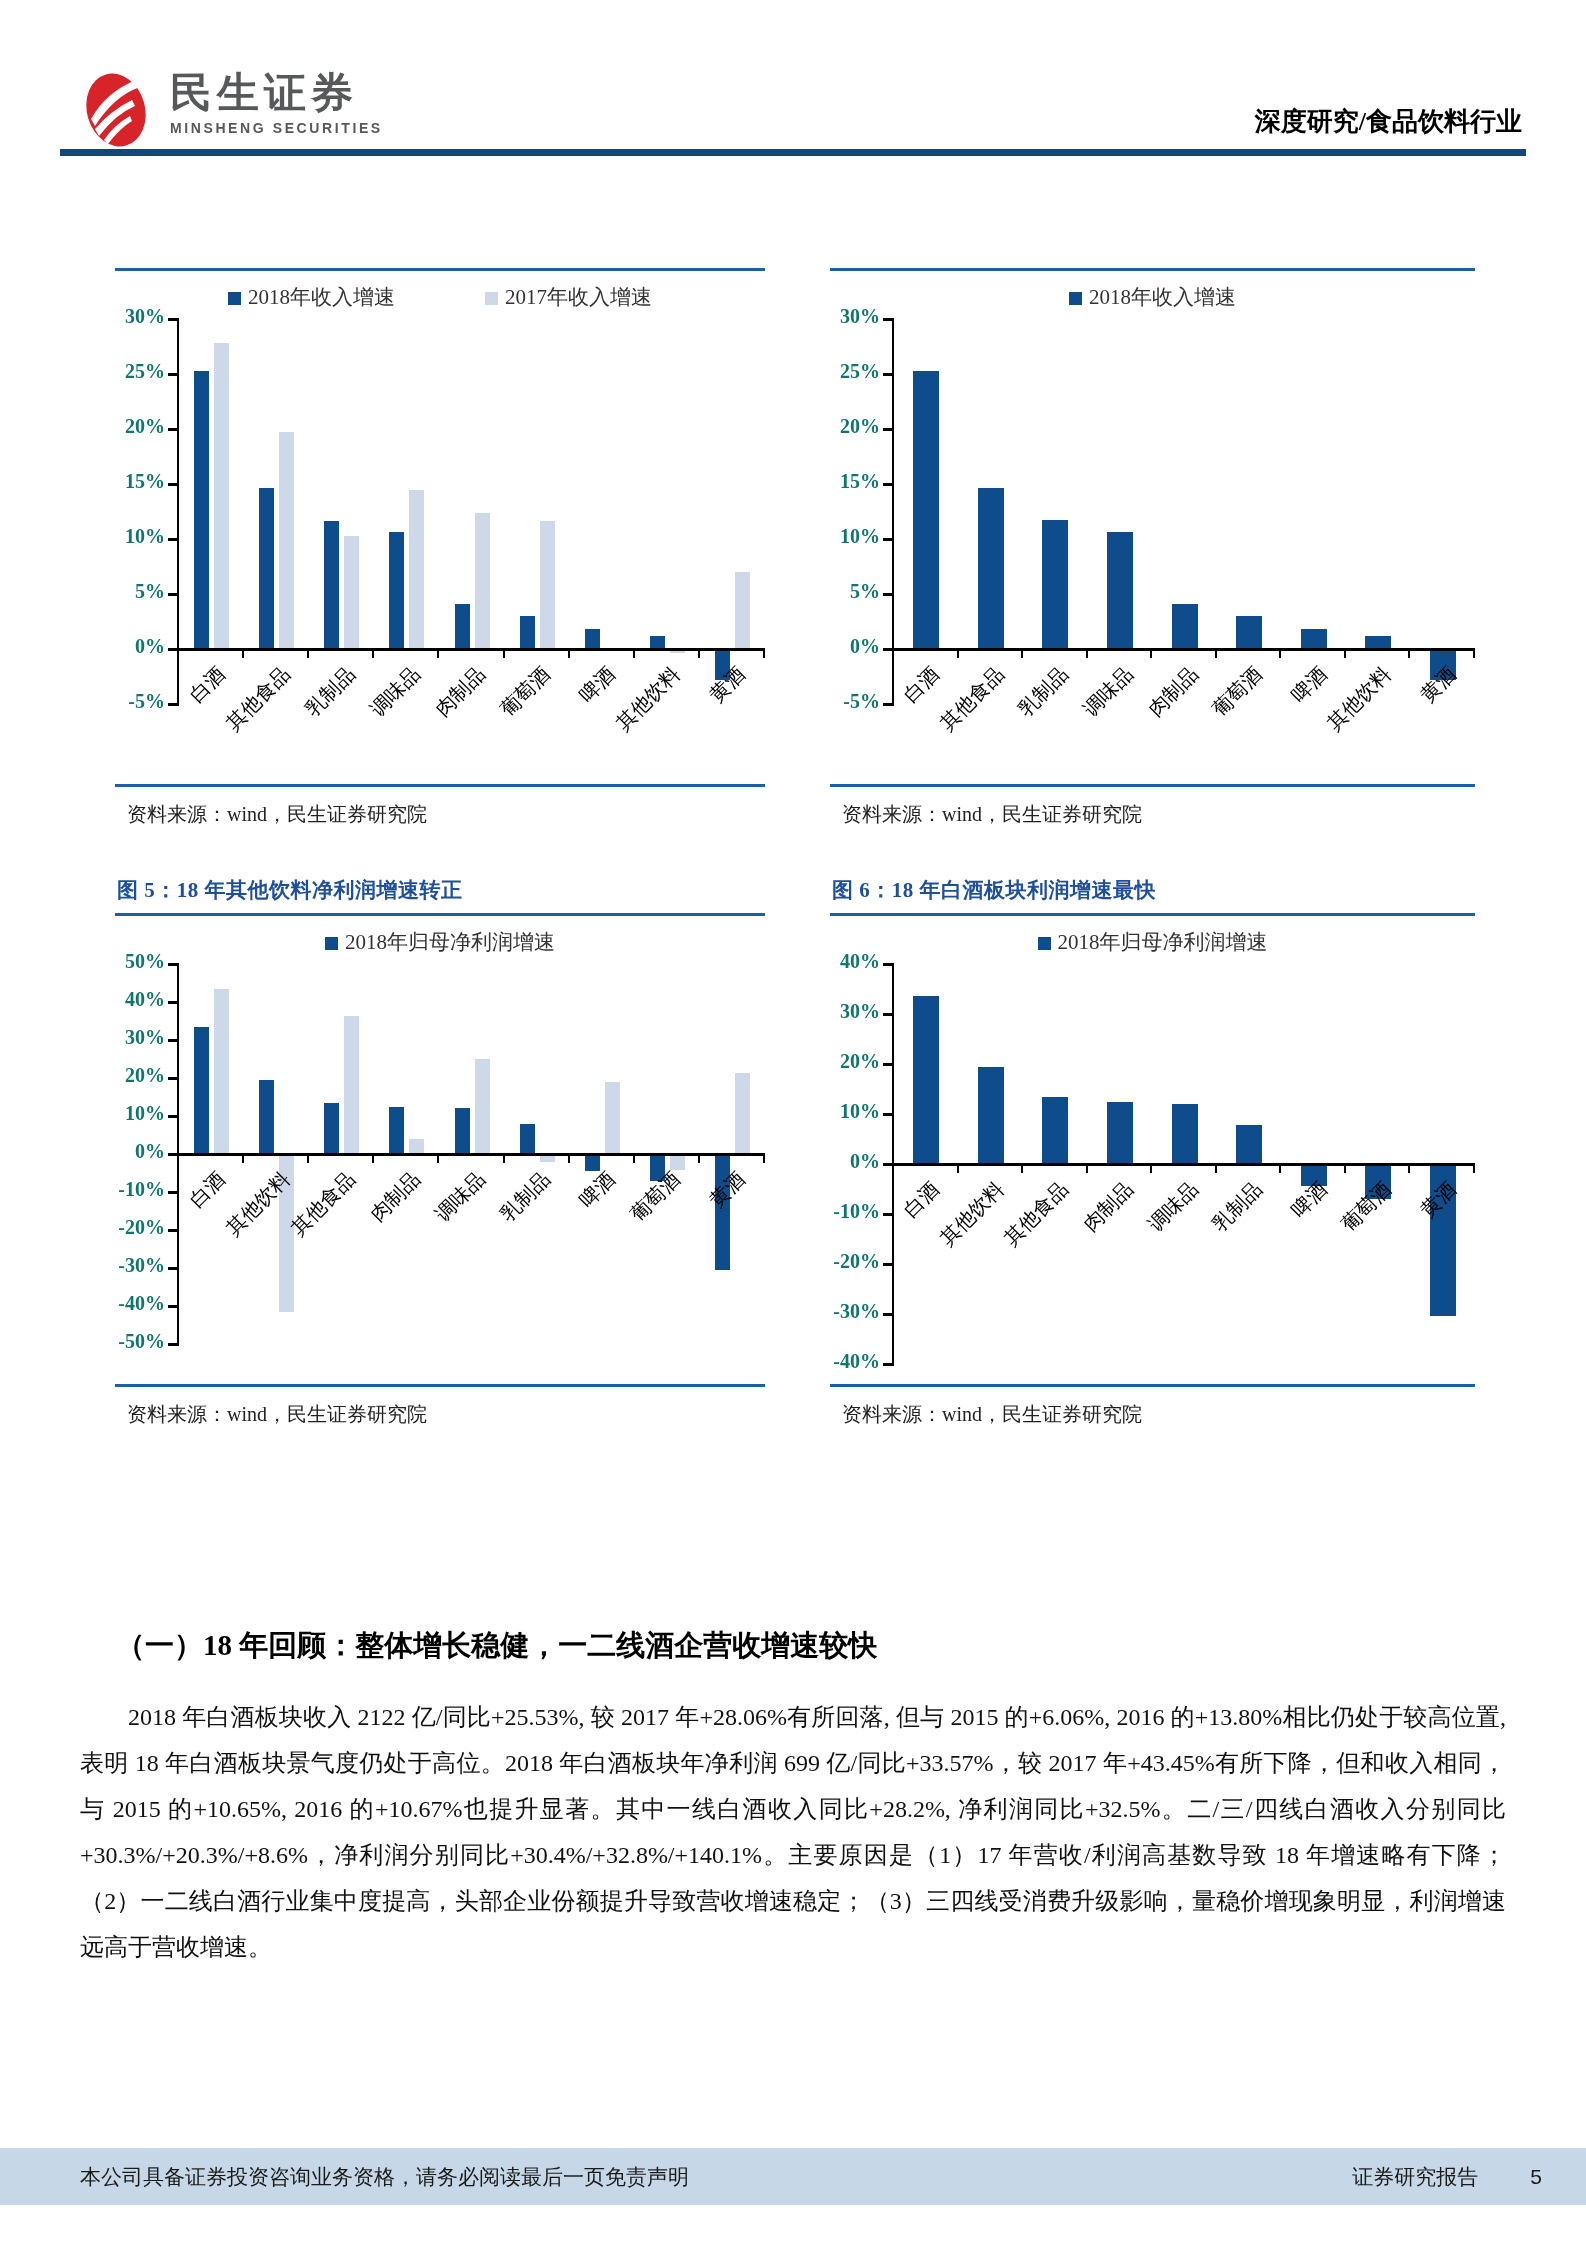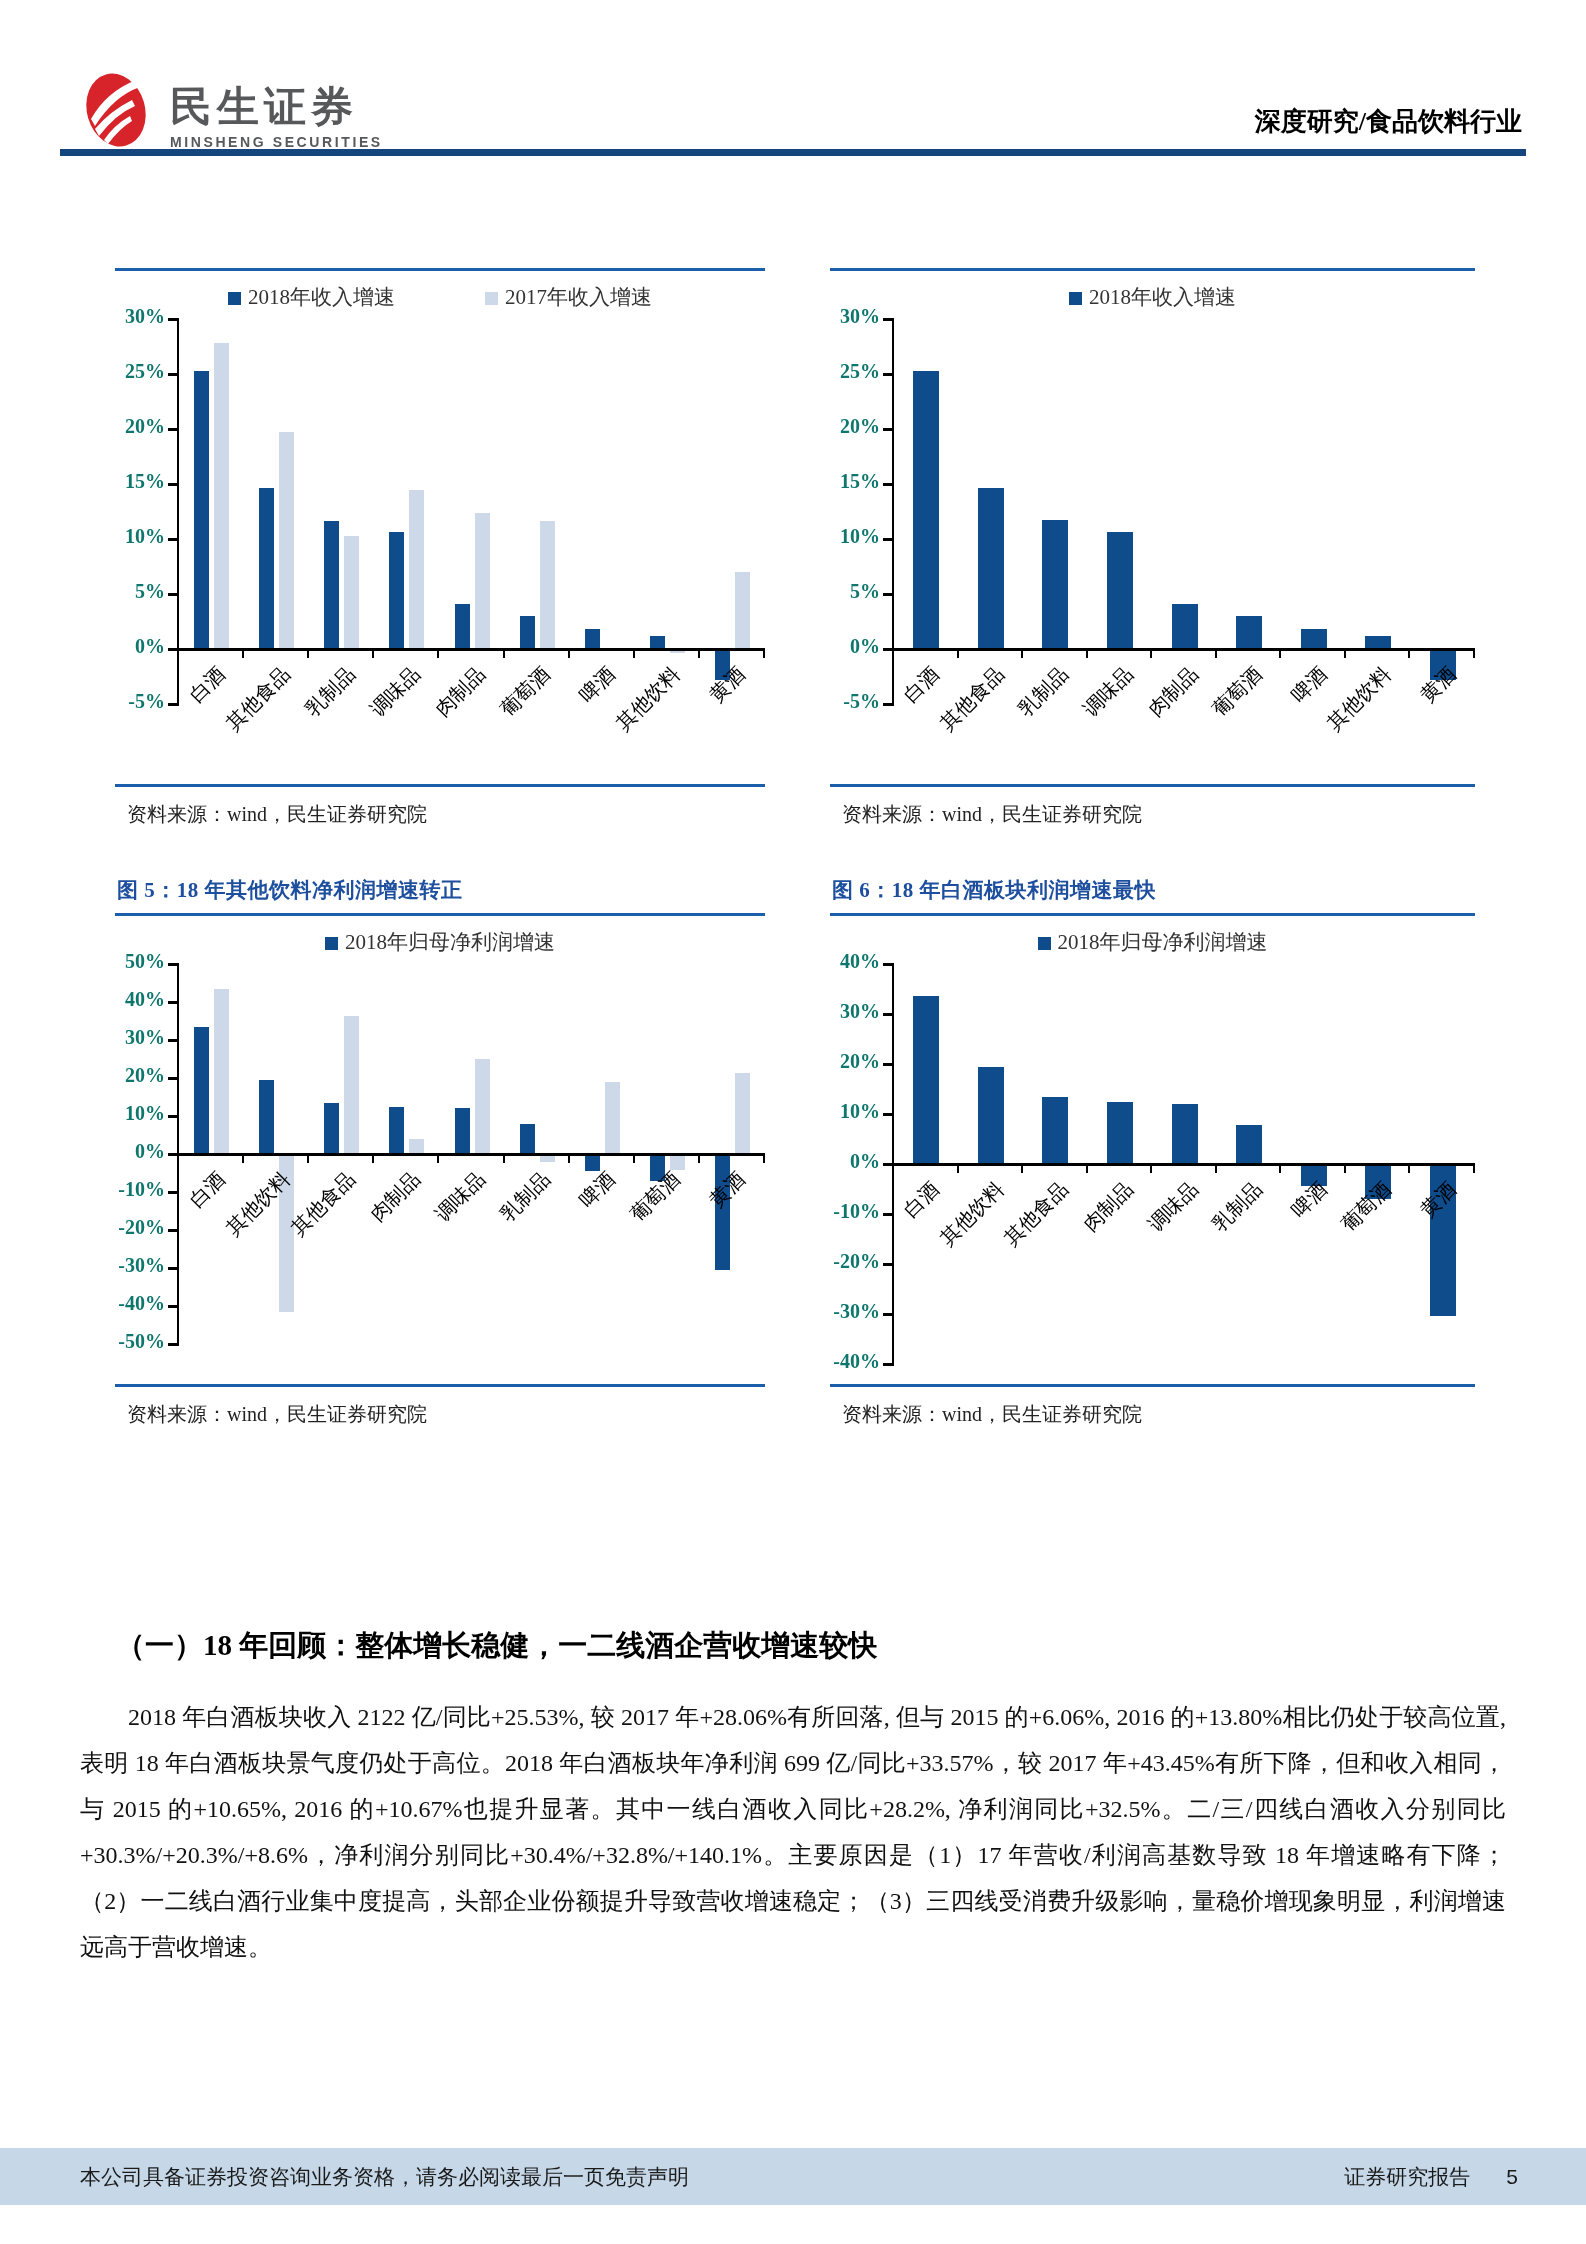--- a/index.html
+++ b/index.html
@@ -1,20 +1,20 @@
 <!DOCTYPE html>
 <html style="--header_rule: #14457c; --rule: #1a5fa8; --chart_title: #1d4f9e; --heading: #1563ae; --footer_bg: #c6d8e8; --bar_dark: #0f4c8c; --bar_light: #cdd9e8; --logo_red: #d7232a;"><head>
 <meta charset="utf-8">
 <style>
   html,body{margin:0;padding:0;background:#ffffff;}
   .page{position:relative;width:1586px;height:2244px;background:#fff;overflow:hidden;
         font-family:"Liberation Serif",serif;color:#111;}
 
   
-  .logo-row{position:absolute;left:78px;top:70px;display:flex;align-items:flex-end;gap:16px;}
+  .logo-row{position:absolute;left:78px;top:70px;display:flex;align-items:flex-start;gap:16px;}
   .logo-mark{width:76px;height:80px;}
   .brand-cn{font-family:"Liberation Sans",sans-serif;font-size:42px;font-weight:bold;
             color:#57585a;letter-spacing:5px;line-height:46px;}
   .brand-en{font-family:"Liberation Sans",sans-serif;font-size:14px;font-weight:bold;
             color:#57585a;letter-spacing:2.6px;margin-top:4px;}
   .doc-type{position:absolute;right:64px;top:104px;font-size:26px;font-weight:bold;color:#000;}
   .top-rule{position:absolute;left:60px;top:149px;width:1466px;height:7px;
             background:var(--header_rule,#14457c);}
 
   
@@ -50,21 +50,21 @@
   .subsection-heading{position:absolute;left:116px;top:1626px;width:1300px;
                       font-size:29px;font-weight:bold;color:#000;}
   .body-paragraph{position:absolute;left:80px;top:1694px;width:1426px;
                   font-size:24px;line-height:46px;text-align:justify;text-indent:2em;color:#111;}
 
   
   .footer{position:absolute;left:0;top:2148px;width:1586px;height:57px;
           background:var(--footer_bg,#c6d8e8);display:flex;align-items:center;
           font-family:"Liberation Sans",sans-serif;font-size:21px;color:#1a1a1a;}
   .footer-left{padding-left:80px;}
-  .footer-right{margin-left:auto;padding-right:68px;display:flex;gap:36px;align-items:center;}
+  .footer-right{margin-left:auto;padding-right:44px;display:flex;gap:52px;align-items:center;}
 </style>
 </head>
 <body>
 
 <div class="page">
 
   <div class="logo-row">
     <svg class="logo-mark" viewBox="0 0 76 80">
       <ellipse cx="38" cy="40" rx="29" ry="37" fill="#d7232a" transform="rotate(-16 38 40)"></ellipse>
       <path d="M17 56 Q36 26 62 17 L58 10 Q28 22 13 49 Z" fill="#ffffff"></path>

